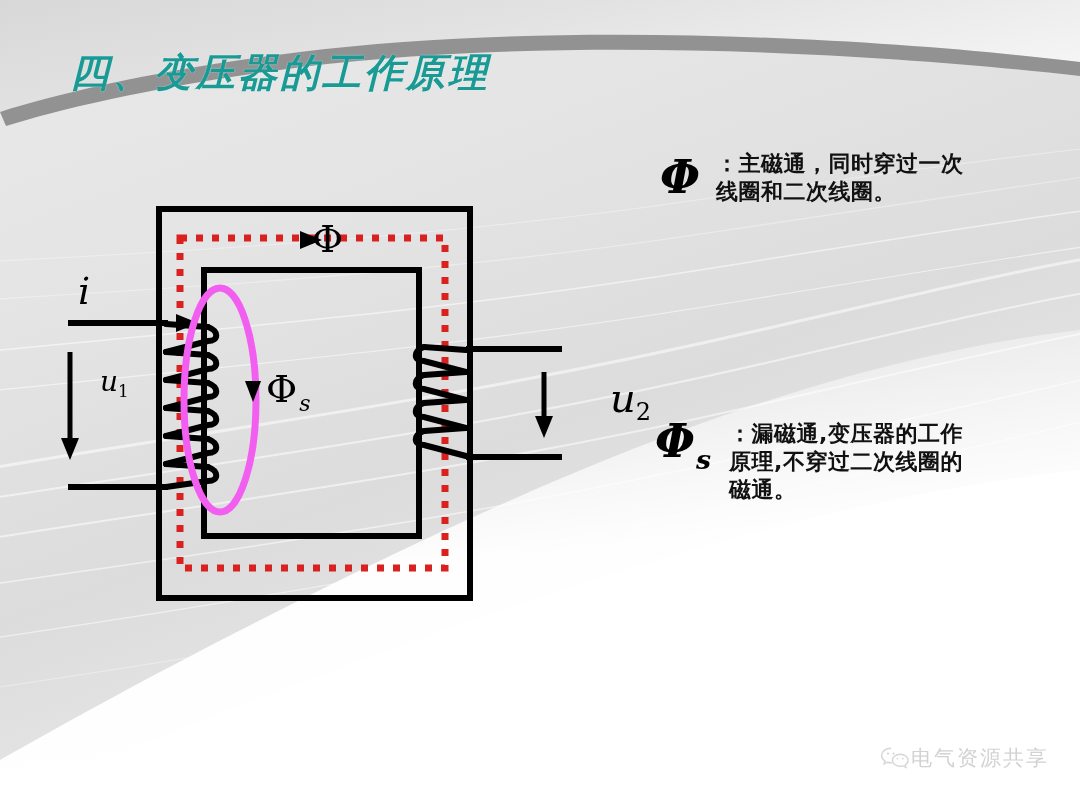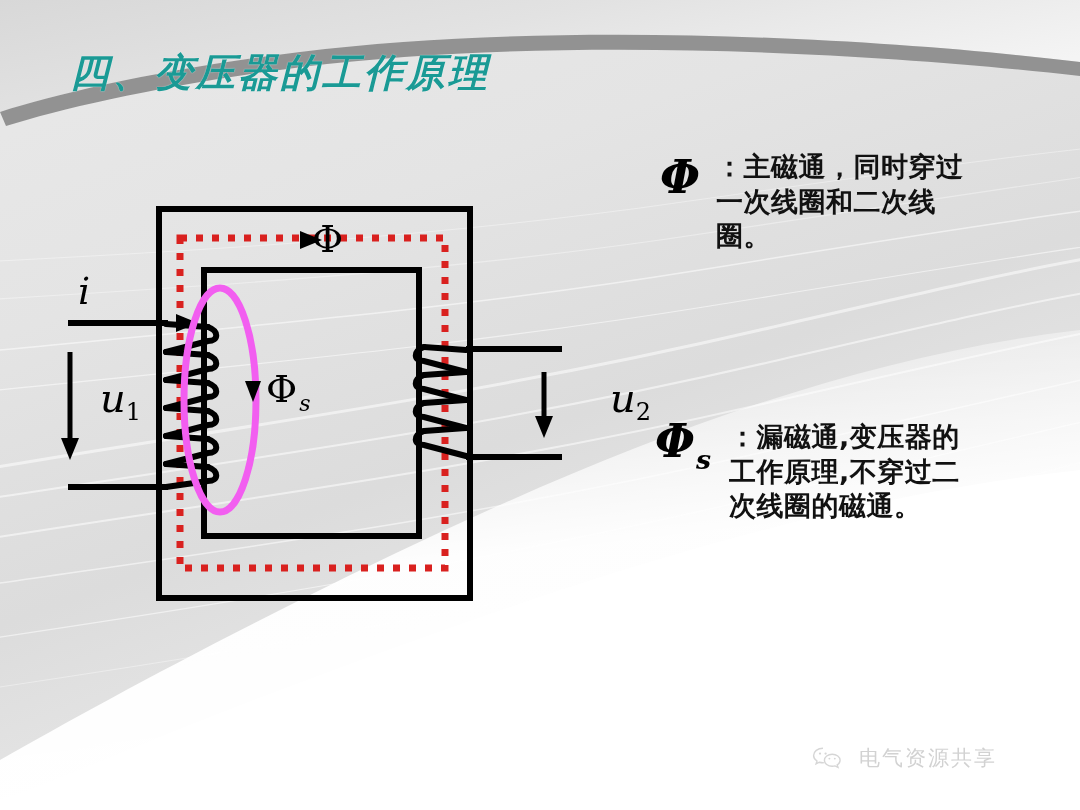--- a/index.html
+++ b/index.html
@@ -28,48 +28,48 @@
   
   .note-block{position:absolute;display:flex;align-items:flex-start;}
   .note-sym{
     font-family:"DejaVu Serif","Liberation Serif",serif;
     font-weight:700;font-style:italic;color:#000;
     line-height:1;white-space:nowrap;
   }
   .note-sym .sub{font-size:.58em;font-style:italic;vertical-align:-0.45em;margin-left:1px;}
   .note-text{
     font-family:"DejaVu Sans","Liberation Sans",sans-serif;
-    font-weight:700;color:#111;font-size:27px;line-height:1.28;
+    font-weight:700;color:#111;font-size:22px;line-height:1.28;
     letter-spacing:.5px;
   }
   #note-phi{left:660px;top:150px;}
   #note-phi .note-sym{font-size:46px;margin-right:16px;margin-top:4px;}
   #note-phi .note-text{width:250px;}
   #note-phis{left:655px;top:412px;}
   #note-phis .note-sym{font-size:46px;margin-right:18px;margin-top:6px;}
   #note-phis .note-text{width:250px;padding-top:8px;}
 
   
   #diagram{position:absolute;left:0;top:0;width:700px;height:700px;}
 
   
   .mlabel{position:absolute;font-family:"DejaVu Serif","Liberation Serif",serif;
     font-style:italic;color:#000;line-height:1;white-space:nowrap;}
   .mlabel .sub{font-size:.6em;font-style:normal;vertical-align:-0.35em;}
   #lbl-i{left:78px;top:272px;font-size:38px;}
-  #lbl-u1{left:100px;top:378px;font-size:40px;}
+  #lbl-u1{left:100px;top:368px;font-size:28px;}
   #lbl-u2{left:610px;top:378px;font-size:40px;}
   #lbl-phi{left:312px;top:220px;font-size:38px;font-style:normal;
     font-family:"DejaVu Serif","Liberation Serif",serif;}
   #lbl-phis{left:266px;top:370px;font-size:38px;font-style:normal;
     font-family:"DejaVu Serif","Liberation Serif",serif;}
   #lbl-phis .sub{font-size:.58em;font-style:italic;vertical-align:-0.4em;margin-left:2px;}
 
   
-  #watermark{position:absolute;left:812px;top:744px;display:flex;align-items:center;gap:17px;}
+  #watermark{position:absolute;left:880px;top:744px;display:flex;align-items:center;gap:1px;}
   #watermark .wm-text{
     font-family:"DejaVu Sans","Liberation Sans",sans-serif;
     font-size:21px;color:#d2d2d2;letter-spacing:2px;white-space:nowrap;}
 </style>
 </head>
 <body>
 
 <div id="slide">
 
   <div class="bg-base"></div>

